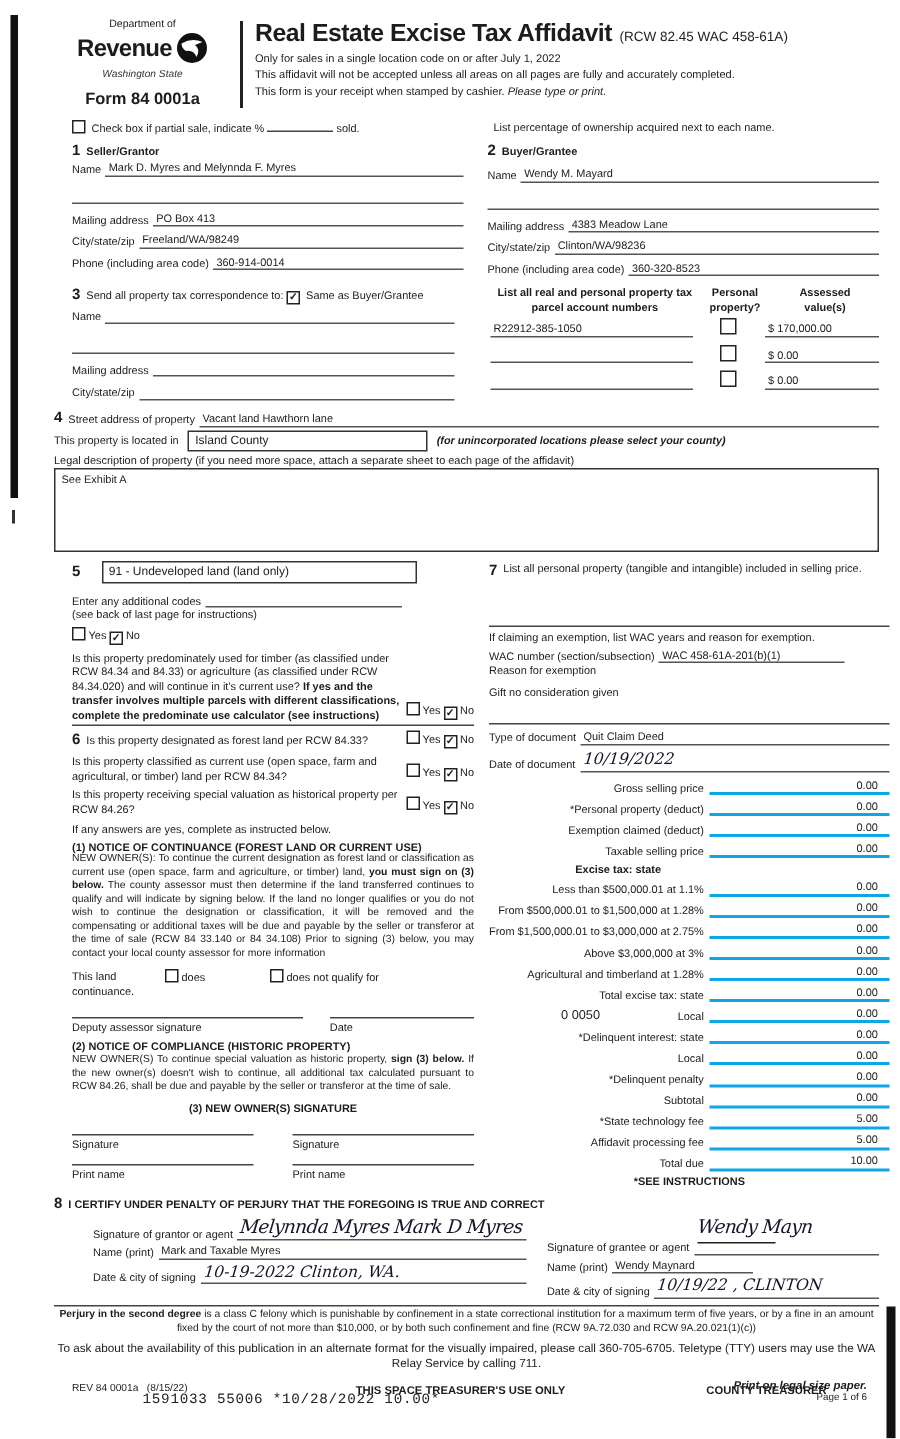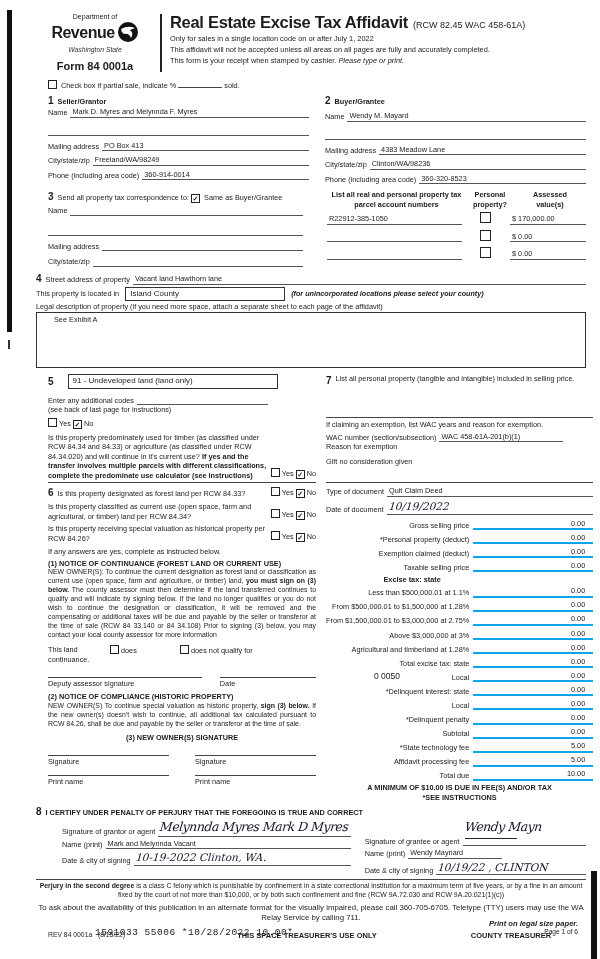--- a/index.html
+++ b/index.html
@@ -88,20 +88,21 @@
       </div>
     </div>
 
     <div class="row" style="margin-top:6px;">
       <div style="flex:1;">
         <span class="cb"></span>
         <span>Check box if partial sale, indicate %</span>
         <span style="display:inline-block;width:44px;border-bottom:1px solid #444;"></span>
         <span>sold.</span>
       </div>
+      <div style="flex:1;padding-left:24px;">List percentage of ownership acquired next to each name.</div>
     </div>
 
     <div class="row" style="margin-top:4px;gap:16px;">
       <div style="flex:1;">
         <div><span class="sect-num">1</span><span class="b">Seller/Grantor</span></div>
         <div class="fl">
             <span class="lbl">Name</span>
             <span class="val">Mark D. Myres and Melynnda F. Myres</span>
           </div>
         <div class="fl" style="margin-top:9px;">
@@ -194,21 +195,21 @@
           <span class="sect-num">4</span>
         <span class="lbl">Street address of property</span>
         <span class="val">Vacant land Hawthorn lane</span>
         </div>
       <div style="margin-top:2px;display:flex;align-items:center;">
         <span>This property is located in</span>
         <span class="box" style="width:150px;padding:1px 4px;margin:0 6px;font-size:8px;">Island County</span>
         <span class="it b" style="font-size:7.2px;">(for unincorporated locations please select your county)</span>
       </div>
       <div style="margin-top:1px;">Legal description of property (if you need more space, attach a separate sheet to each page of the affidavit)</div>
-      <div class="box" style="height:50px;padding:2px 17px;margin-top:1px;">See Exhibit A</div>
+      <div class="box" style="height:50px;padding:2px 4px;margin-top:1px;">See Exhibit A</div>
     </div>
 
     <div class="row" style="margin-top:6px;gap:10px;">
 
       <div style="flex:0 0 268px;">
         <div style="display:flex;align-items:center;">
           <span class="sect-num" style="margin-right:14px;">5</span>
           <span class="box" style="width:200px;padding:1px 4px;font-size:8px;">91 - Undeveloped land (land only)</span>
         </div>
         <div class="fl" style="margin-top:7px;width:220px;">
@@ -371,36 +372,35 @@
             </div>
           <div class="fee">
               <span class="flabel">Affidavit processing fee</span>
               <span class="fval">5.00</span>
             </div>
           <div class="fee">
               <span class="flabel">Total due</span>
               <span class="fval">10.00</span>
             </div>
         </div>
-        <div class="b" style="text-align:center;margin-top:1px;">A MINIMUM OF $10.00 IS DUE IN FEE(S) AND/OR TAX</div>
         <div class="b" style="text-align:center;">*SEE INSTRUCTIONS</div>
       </div>
     </div>
 
     <div style="margin-top:3px;">
       <div><span class="sect-num">8</span><span class="b">I CERTIFY UNDER PENALTY OF PERJURY THAT THE FOREGOING IS TRUE AND CORRECT</span></div>
       <div class="row" style="gap:14px;margin-top:1px;">
         <div style="flex:1;padding-left:14px;">
           <div class="fl">
               <span class="lbl">Signature of grantor or agent</span>
             <span class="val"><span class="hand sig">Melynnda Myres  Mark D Myres</span></span>
             </div>
           <div class="fl" style="margin-top:2px;">
               <span class="lbl">Name (print)</span>
-            <span class="val">Mark and Melynnda Vacant</span>
+            <span class="val">Mark and Taxable Myres</span>
             </div>
           <div class="fl" style="margin-top:2px;">
               <span class="lbl">Date &amp; city of signing</span>
             <span class="val"><span class="hand">10-19-2022    Clinton, WA.</span></span>
             </div>
         </div>
         <div style="flex:1;">
           <div class="fl">
               <span class="lbl">Signature of grantee or agent</span>
             <span class="val"><span class="hand sig">Wendy Mayn</span><span style="display:inline-block;width:52px;border-bottom:1.5px solid #222;vertical-align:4px;"></span></span>

